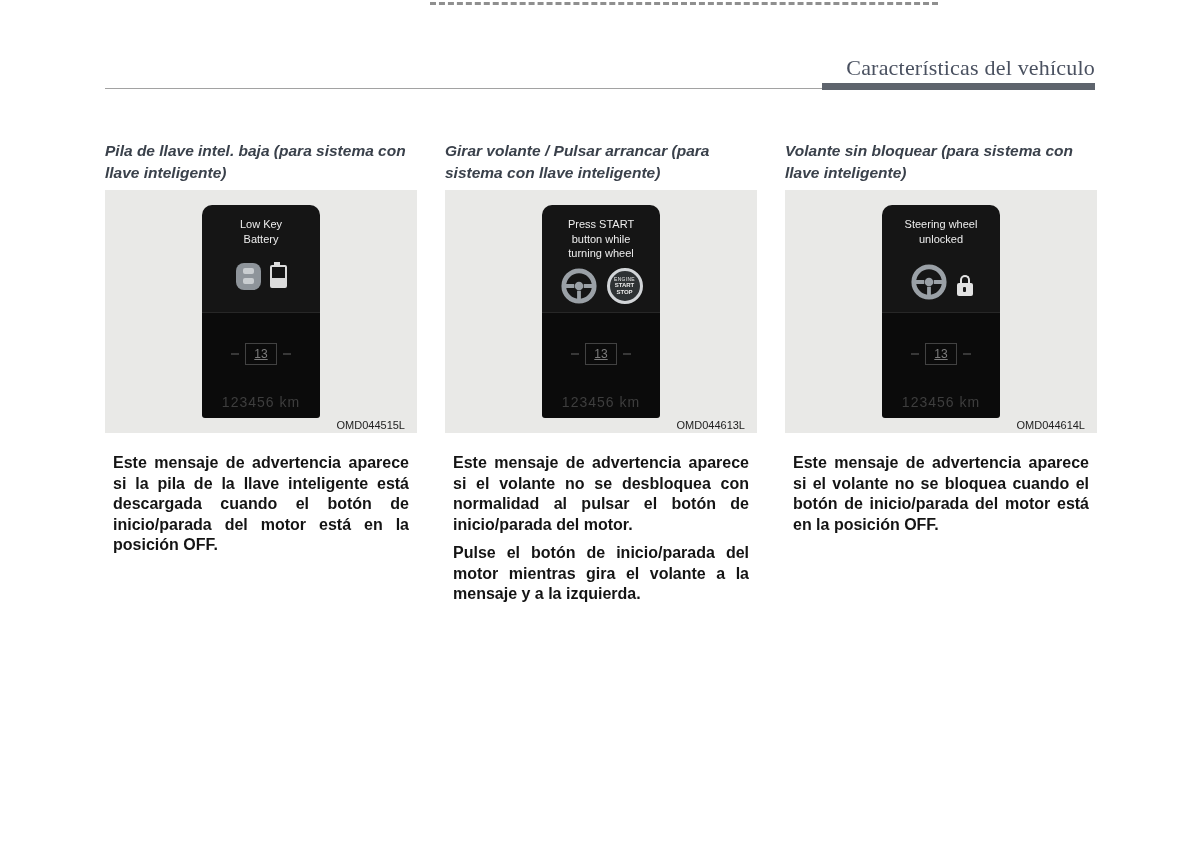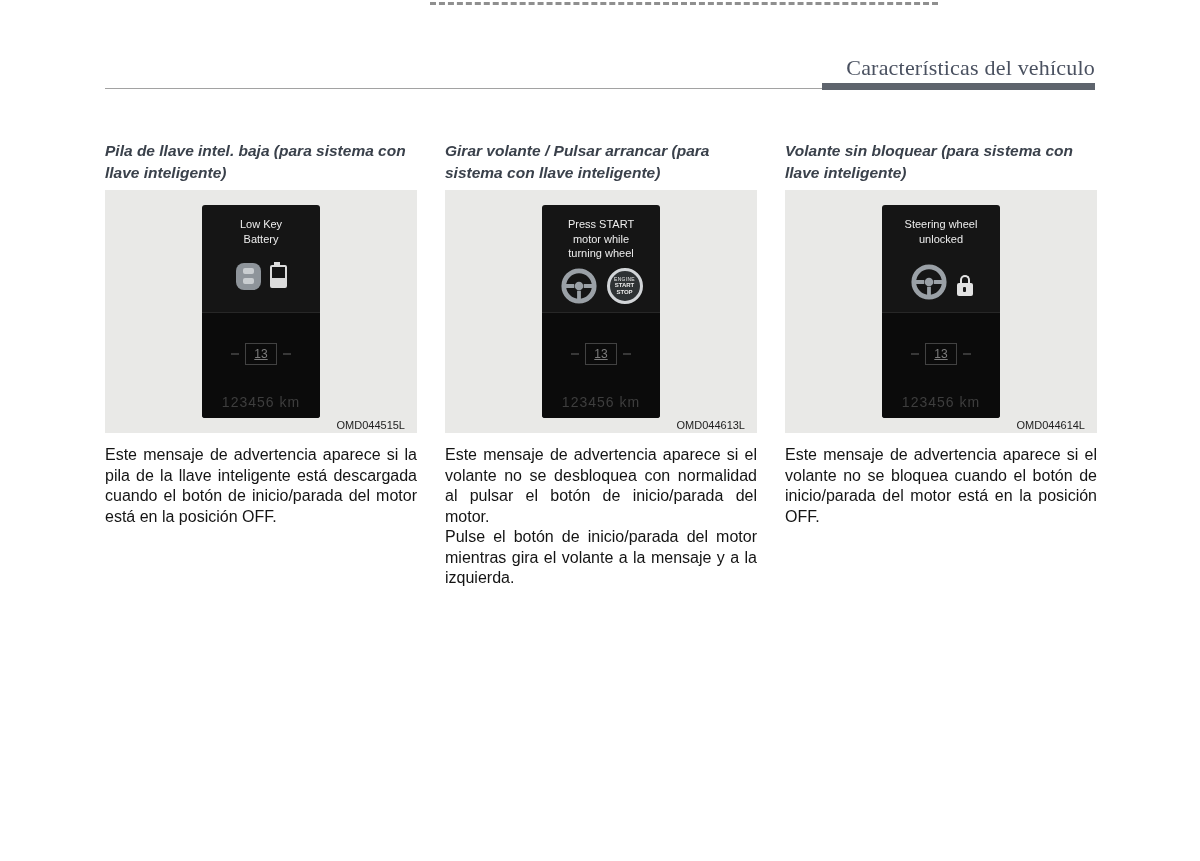--- a/index.html
+++ b/index.html
@@ -15,21 +15,21 @@
   .header-rule-thin{position:absolute;top:88px;left:105px;width:990px;height:1px;background:#a2a2a2;}
   .header-rule-thick{position:absolute;top:83px;left:822px;width:273px;height:7px;background:#5e646d;}
 
   
   .col{position:absolute;top:140px;width:312px;}
   .col1{left:105px;} .col2{left:445px;} .col3{left:785px;}
   .col-title{margin:0;font-size:15.5px;font-weight:bold;font-style:italic;color:#3a414b;line-height:22px;}
 
   .figure{position:absolute;top:50px;left:0;margin:0;width:312px;height:243px;background:#e9e9e7;}
   .display{position:absolute;left:50%;transform:translateX(-50%);top:15px;width:118px;height:213px;
-           background:#151515;border-radius:3px;}
+           background:#151515;border-radius:10px;}
   .screen-msg{padding-top:12px;text-align:center;color:#ededed;font-size:11px;line-height:14.5px;font-weight:500;}
   .icons{position:absolute;left:0;right:0;display:flex;justify-content:center;align-items:center;gap:9px;}
 
   
   .fob{width:25px;height:27px;background:#8e949a;border-radius:8px;position:relative;}
   .fob-btn{position:absolute;left:7px;top:5px;width:11px;height:6px;background:#c9cdd0;border-radius:2px;}
   .fob-btn.b2{top:15px;}
   .battery{width:13px;height:19px;border:2px solid #dcdcdc;border-radius:2px;position:relative;
            background:linear-gradient(to top,#dcdcdc 40%, transparent 40%);}
   .battery::before{content:'';position:absolute;top:-5px;left:2.5px;width:6px;height:3px;background:#dcdcdc;}
@@ -49,21 +49,21 @@
            border-top:1px solid #272727;border-radius:0 0 3px 3px;}
   .gauge{position:absolute;top:30px;left:0;right:0;display:flex;justify-content:center;align-items:center;gap:6px;}
   .gauge .tick{width:8px;height:2px;background:#383838;}
   .gauge .val{border:1px solid #424242;color:#7d7d7d;font-size:12px;padding:3px 8px;text-decoration:underline;}
   .odo{position:absolute;bottom:8px;left:0;width:100%;text-align:center;color:#3e3e3e;font-size:14px;letter-spacing:1px;}
 
   .fig-code{position:absolute;right:12px;bottom:2px;font-size:11px;color:#222;}
 
   .bodytext{position:absolute;top:305px;left:0;width:312px;font-size:16px;line-height:20.5px;color:#141414;
             text-align:justify;}
-  .bodytext p{margin:0;}
+  .bodytext p{margin:8px;font-weight:bold;}
 
   
   .footer-dash{position:absolute;top:777px;left:105px;width:992px;border-top:2px dashed #8f8f8f;}
   .footer-vline{position:absolute;top:782px;left:1101px;height:79px;border-left:2px dashed #8f8f8f;}
   .chapter{position:absolute;top:786px;left:1084px;font-size:16px;font-weight:bold;color:#2e2e2e;}
   .pagenum{position:absolute;top:786px;left:1109px;font-size:16px;font-weight:bold;color:#2e2e2e;}
 </style>
 </head>
 <body>
 
@@ -105,21 +105,21 @@
       <p>Este mensaje de advertencia aparece si la pila de la llave inteligente está descargada cuando el botón de inicio/parada del motor está en la posición OFF.</p>
     </div>
   </section>
 
   <section class="col col2">
     <h3 class="col-title">Girar volante / Pulsar arrancar (para sistema con llave inteligente)</h3>
     <figure class="figure">
       <div class="display">
         <div class="screen-msg">
           <div>Press START</div>
-          <div>motor while</div>
+          <div>button while</div>
           <div>turning wheel</div>
         </div>
         <div class="icons" style="top:62px;">
           <svg width="38" height="38" viewBox="0 0 40 40">
             <circle cx="20" cy="20" r="16" fill="none" stroke="#9aa0a6" stroke-width="5"></circle>
             <circle cx="20" cy="20" r="4.5" fill="#9aa0a6"></circle>
             <path d="M5 20 h10 M25 20 h10 M20 25 v11" stroke="#9aa0a6" stroke-width="4" fill="none"></path>
           </svg>
           <div class="ssb">
             <span class="eng">ENGINE</span>

